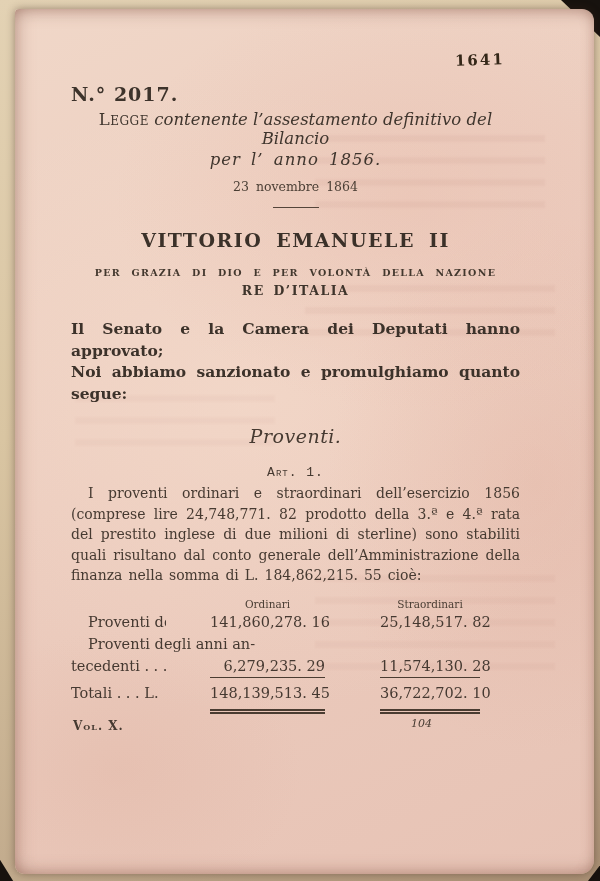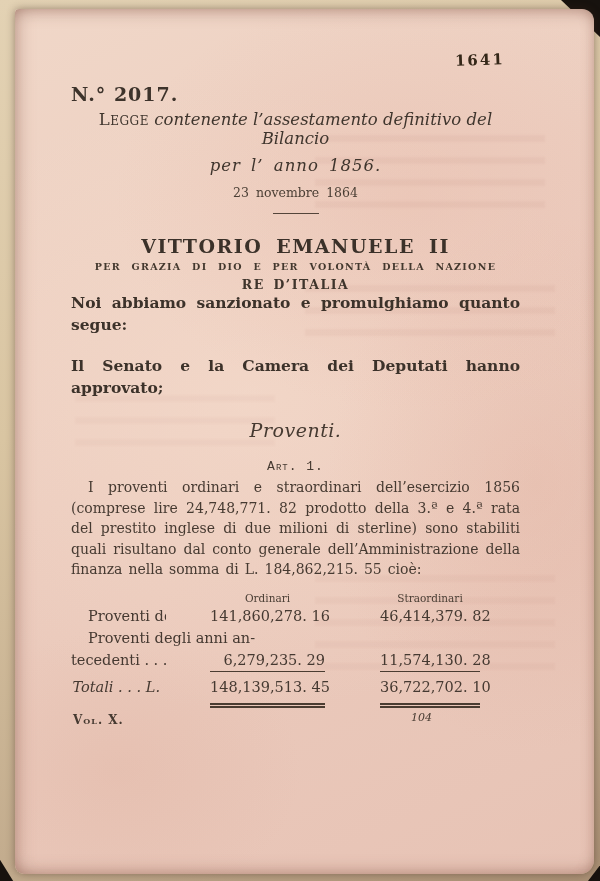--- a/index.html
+++ b/index.html
@@ -46,44 +46,44 @@
     font-family:"DejaVu Serif","Liberation Serif",serif;
     font-weight:bold;font-size:15px;letter-spacing:2px;color:#342718;
     transform:rotate(-2deg);
   }
   .content{position:absolute;left:56px;right:74px;top:12px;}
 
   .doc-number{margin-top:62px;font-size:19px;font-weight:bold;letter-spacing:1px;color:#3d332b;}
   .title-l1{margin-top:5px;text-align:center;font-size:16.5px;color:#3f352d;}
   .title-l1 .legge{font-variant:small-caps;font-style:normal;letter-spacing:.5px;}
   .title-l1 .rest,.title-l2{font-style:italic;}
-  .title-l2{margin-top:8px;text-align:center;font-size:16.5px;color:#3f352d;letter-spacing:1px;word-spacing:4px;}
+  .title-l2{margin-top:2px;text-align:center;font-size:16.5px;color:#3f352d;letter-spacing:1px;word-spacing:4px;}
   .date-line{margin-top:10px;text-align:center;font-size:12.5px;color:#4a3e34;word-spacing:3px;}
   .rule-small{margin:13px auto 0;width:46px;border-top:1.6px solid #54453a;}
 
   .king{margin-top:21px;text-align:center;font-size:19px;font-weight:bold;letter-spacing:1.5px;word-spacing:6px;color:#3b3129;}
-  .king-sub{margin-top:4px;text-align:center;font-size:9.5px;font-weight:bold;letter-spacing:1.3px;word-spacing:6px;color:#43382e;}
+  .king-sub{margin-top:16px;text-align:center;font-size:9.5px;font-weight:bold;letter-spacing:1.3px;word-spacing:6px;color:#43382e;}
   .king-title{margin-top:5px;text-align:center;font-size:12.5px;font-weight:bold;letter-spacing:1.5px;word-spacing:3px;color:#3e342b;}
 
   .preamble{margin-top:0;font-size:15.5px;font-weight:bold;line-height:21.5px;color:#3c322a;
     text-align:justify;text-align-last:justify;word-spacing:1px;}
   .preamble.p1{margin-top:20px;}
 
   .section-title{margin-top:32px;text-align:center;font-size:15px;letter-spacing:2px;color:#42372e;}
   .section-sub{margin-top:21px;text-align:center;font-size:19px;font-style:italic;letter-spacing:.5px;color:#463a31;}
   .article-h{margin-top:18px;text-align:center;font-size:13px;font-variant:small-caps;letter-spacing:1px;color:#463a31;font-family:Liberation Mono, monospace;}
 
   .article{margin:3px 0 0;font-size:14px;line-height:20.5px;color:#463a31;
     text-align:justify;text-indent:17px;word-spacing:1.5px;}
 
   .table{margin-top:11px;font-size:14.5px;color:#453931;}
   .trow{display:flex;align-items:baseline;padding-right:40px;line-height:22px;gap:44px;}
   .tlabel{flex:1;white-space:nowrap;overflow:hidden;}
   .tlabel.ind{text-indent:17px;}
-  .tlabel.right{text-align:right;padding-right:6px;font-style:italic;}
+  .tlabel.right{text-align:left;padding-right:6px;}
   .tc1{width:115px;text-align:right;white-space:nowrap;}
   .tc2{width:100px;margin-left:11px;text-align:right;white-space:nowrap;}
   .thead{line-height:14px;font-size:10.5px;color:#4a3e34;}
   .thead .tc1,.thead .tc2{text-align:center;}
   .totrow .tc1,.totrow .tc2{border-top:1.5px solid #4a3c31;padding-top:4px;}
   .dblrow{margin-top:5px;line-height:0;}
   .dblrow .tc1,.dblrow .tc2{border-top:5px double #4a3c31;height:0;}
 
   .footer{position:relative;margin-top:3px;height:20px;font-size:12px;color:#463a31;}
   .footer .vol{font-variant:small-caps;letter-spacing:1px;font-weight:bold;position:absolute;left:2px;top:2px;}
@@ -109,39 +109,39 @@
       <div class="title-l1"><span class="legge">Legge</span><span class="rest"> contenente l’assestamento definitivo del Bilancio</span></div>
       <div class="title-l2">per l’ anno 1856.</div>
 
       <div class="date-line">23 novembre 1864</div>
       <div class="rule-small"></div>
 
       <div class="king">VITTORIO EMANUELE II</div>
       <div class="king-sub">PER GRAZIA DI DIO E PER VOLONTÀ DELLA NAZIONE</div>
       <div class="king-title">RE D’ITALIA</div>
 
+      <div class="preamble p1">Il Senato e la Camera dei Deputati hanno approvato;</div>
       <div class="preamble p2">Noi abbiamo sanzionato e promulghiamo quanto segue:</div>
-      <div class="preamble p1">Il Senato e la Camera dei Deputati hanno approvato;</div>
 
       <div class="section-sub">Proventi.</div>
       <div class="article-h">Art. 1.</div>
 
       <p class="article">I proventi ordinari e straordinari dell’esercizio 1856 (comprese lire 24,748,771. 82 prodotto della 3.ª e 4.ª rata del prestito inglese di due milioni di sterline) sono stabiliti quali risultano dal conto generale dell’Amministrazione della finanza nella somma di L. 184,862,215. 55 cioè:</p>
 
       <div class="table">
         <div class="trow thead">
           <div class="tlabel"></div>
           <div class="tc1">Ordinari</div>
           <div class="tc2">Straordinari</div>
         </div>
 
         <div class="trow">
           <div class="tlabel ind">Proventi del 1856 . . . .  L.</div>
           <div class="tc1">141,860,278. 16</div>
-          <div class="tc2">46,414,379. 82</div>
+          <div class="tc2">25,148,517. 82</div>
         </div>
 
         <div class="trow">
           <div class="tlabel ind">Proventi degli anni an-</div>
         </div>
         <div class="trow">
           <div class="tlabel">tecedenti . . . . . . . . . . . . . .  »</div>
           <div class="tc1">6,279,235. 29</div>
           <div class="tc2">11,574,130. 28</div>
         </div>

